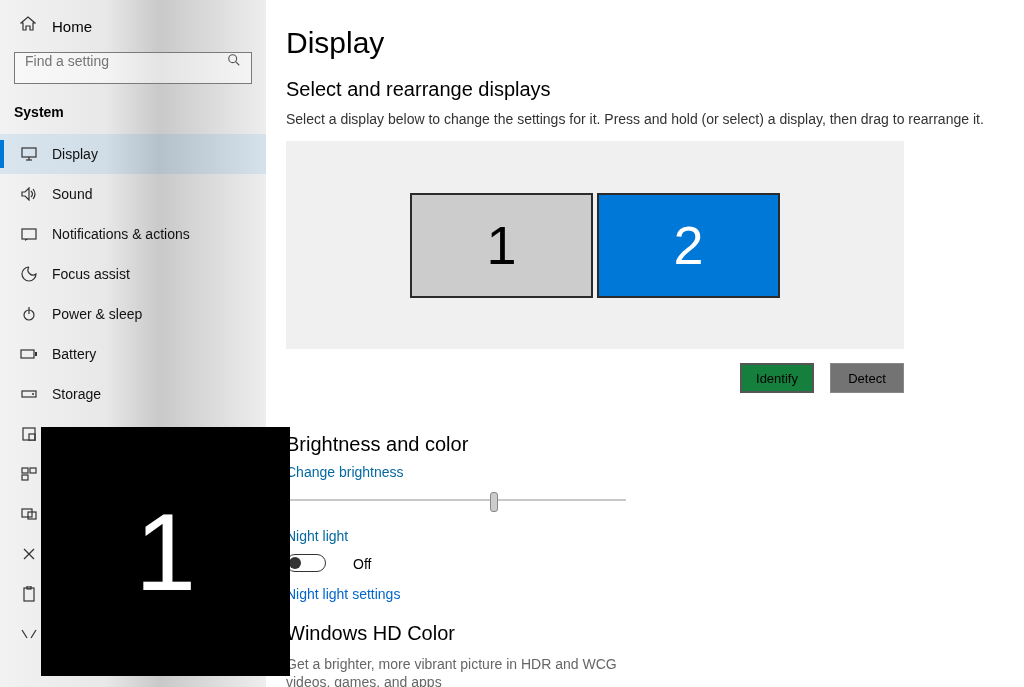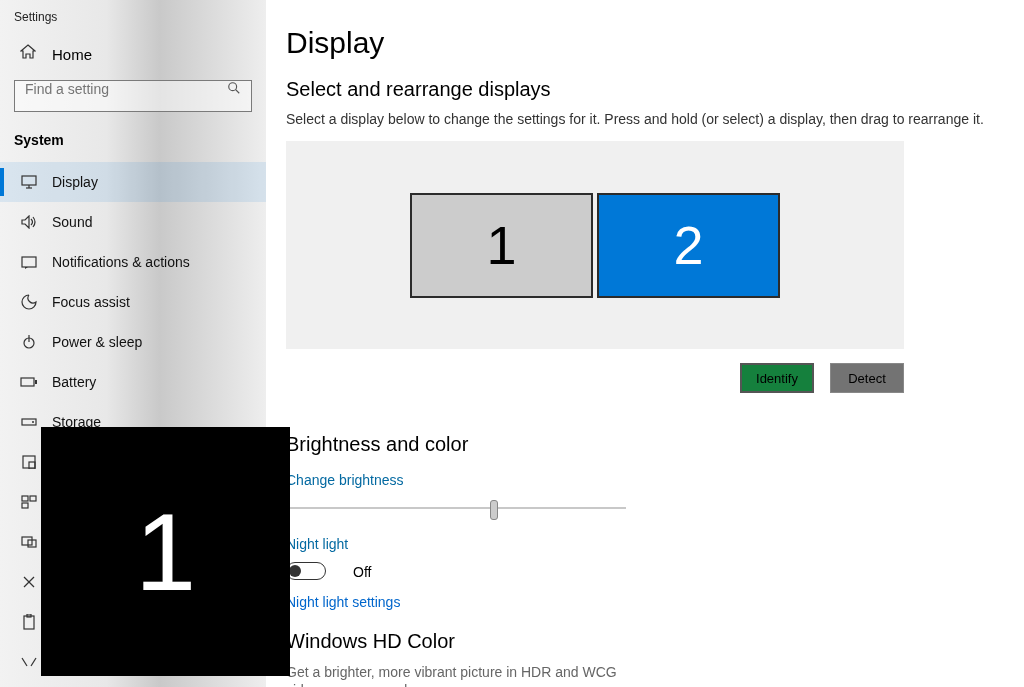--- a/index.html
+++ b/index.html
@@ -24,38 +24,37 @@
   p.help { font-size:14px; color:#333; margin-bottom: 14px; }
   .monitor-area { width: 618px; height: 208px; background:#f0f0f0; display:flex; align-items:center; justify-content:center; }
   .monitor-row-wrap { width:618px; }
   .monitors { display:flex; }
   .mon { width:183px; height:105px; border:2px solid #2b2b2b; display:flex; align-items:center; justify-content:center; font-size:54px; font-weight:300; cursor:pointer; }
   .mon1 { background:#cccccc; color:#000; margin-right:4px;}
   .mon2 { background:#0078d7; color:#fff; }
   .btn-row { width:618px; display:flex; justify-content:flex-end; gap:16px; margin-top:14px; }
   .win-btn { min-width:74px; height:30px; border:1px solid #888; background:#737373; font-size:13px; cursor:pointer; }
   .win-btn.pressed { border:2px solid #555; background:#15803d;}
-  .section-h { font-weight:400; font-size:20px; margin-top: 40px; margin-bottom: 16px;}
+  .section-h { font-weight:400; font-size:20px; margin-top: 40px; margin-bottom: 8px;}
   .field-label { font-size:14px; color:#0369a1; margin-bottom:10px; }
   .slider-wrap { width:340px; position:relative; height:20px; margin-bottom:18px;}
   .slider-track { position:absolute; top:9px; left:0; right:0; height:2px; background:#c8c8c8;}
   .slider-thumb { position:absolute; top:2px; width:8px; height:20px; background:#ccc; border:1px solid #888; border-radius:3px; left:60%;}
   .toggle-row { display:flex; align-items:flex-end; gap:27px; margin-bottom:14px;}
   .toggle { width:40px; height:18px; border:1px solid #333; border-radius:10px; position:relative; cursor:pointer; background:#fff;}
   .toggle-knob { position:absolute; left:2px; top:2px; width:12px; height:12px; border-radius:50%; background:#333;}
   .link { color:#0066cc; font-size:14px; cursor:pointer; }
   .hd-h { font-weight:400; font-size:20px; margin-top:20px; margin-bottom:10px;}
   .hd-p { font-size:14px; color:#666; width:360px; line-height:1.3;}
   .identify-overlay { position:absolute; left:41px; top:427px; width:249px; height:249px; background:#000; color:#fff; display:flex; align-items:center; justify-content:center; font-size:110px; font-weight:200; }
 </style>
 </head>
 <body>
 
 <div class="sidebar">
-  <div class="app-title">Settings</div>
 
   <div class="home-row">
     <span class="icon">
       <svg width="16" height="16" viewBox="0 0 16 16">
           <path d="M8 1 L15 7 L13 7 L13 14 L10 14 L10 10 L6 10 L6 14 L3 14 L3 7 L1 7 Z" fill="none" stroke="#333" stroke-width="1.2"></path>
         </svg>
     </span>
     <span class="label">Home</span>
   </div>
 

